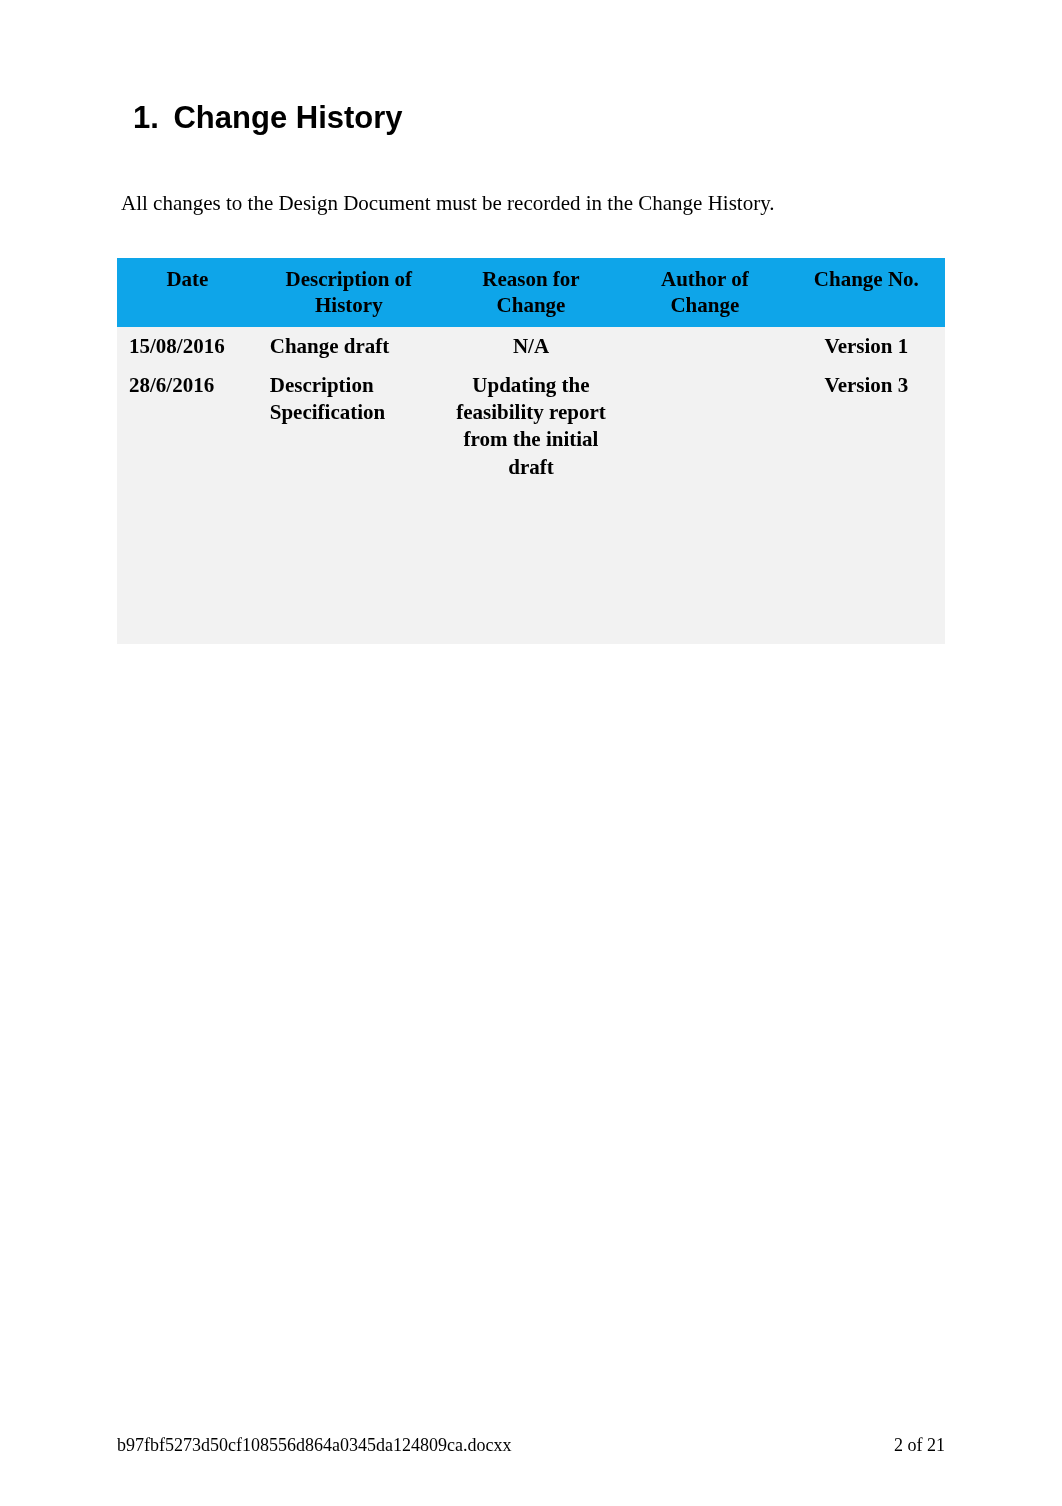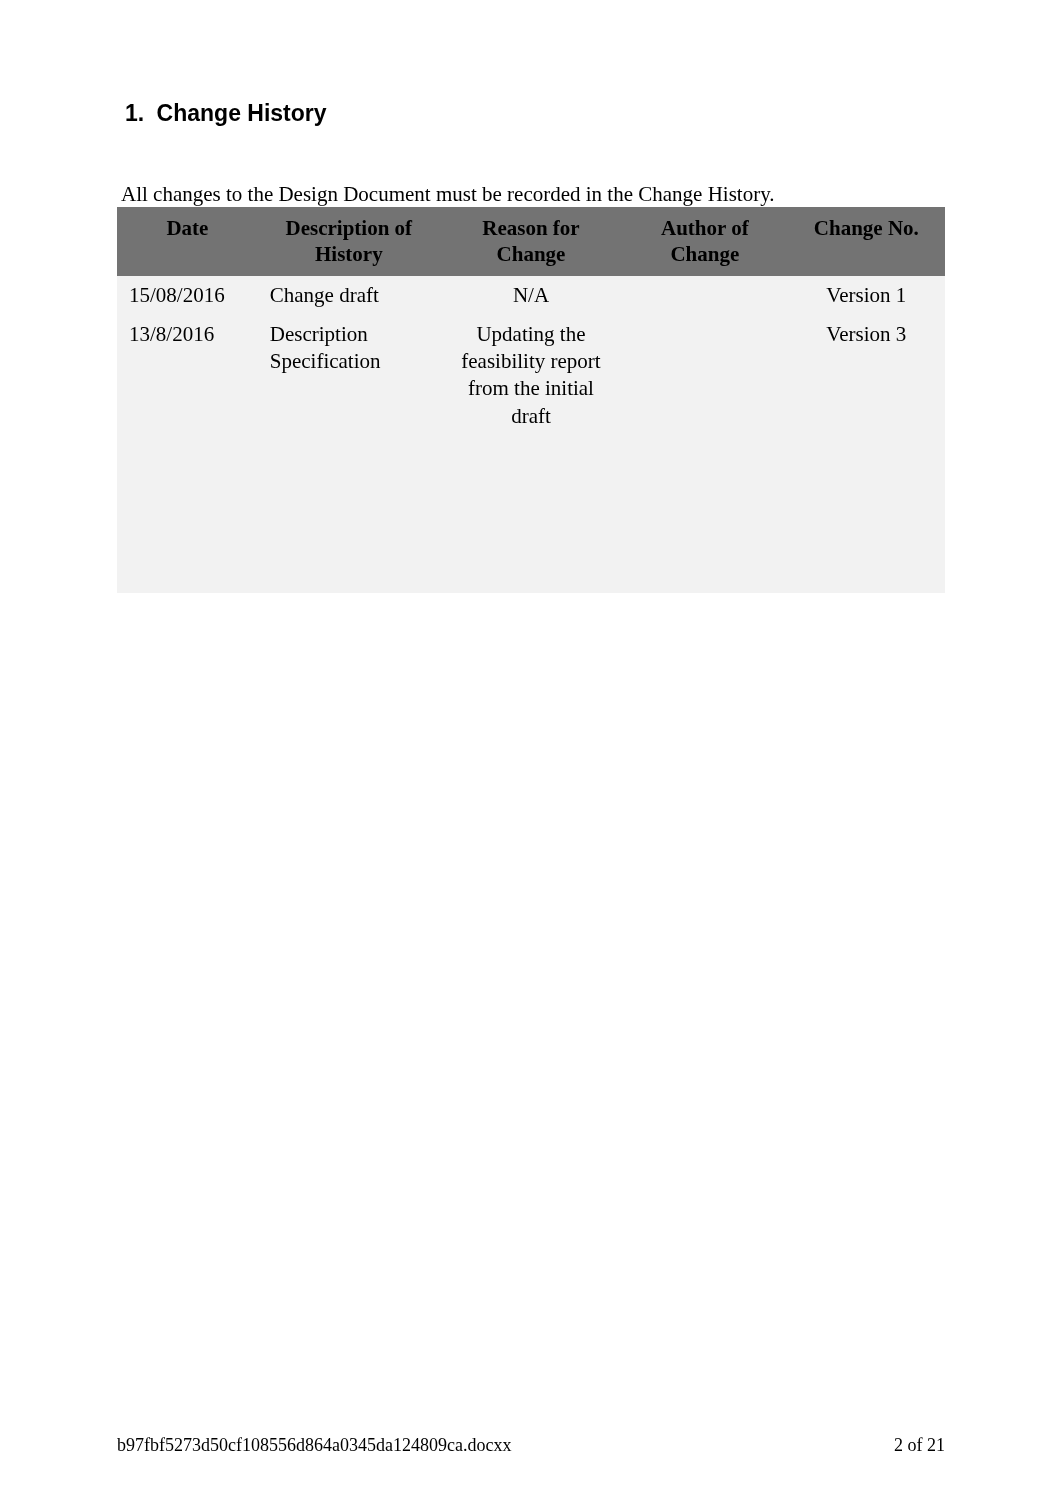--- a/index.html
+++ b/index.html
@@ -16,55 +16,57 @@
       color: #000000;
     }
     .page {
       padding: 100px 117px 60px 117px;
       width: 100%;
       height: 100%;
       position: relative;
     }
     .heading {
       font-family: Arial, Helvetica, sans-serif;
-      font-size: 23px;
+      font-size: 31px;
       font-weight: bold;
       margin-bottom: 55px;
-      margin-left: 8px;
+      margin-left: 16px;
     }
     .heading-num {
       margin-right: 6px;
     }
     .intro {
       font-size: 21px;
+      margin-bottom: 42px;
       margin-left: 4px;
     }
     table {
       width: 100%;
       border-collapse: collapse;
       font-size: 21px;
     }
     thead tr {
-      background: #737373;
+      background: #0ea5e9;
     }
     thead th {
       font-weight: bold;
       text-align: center;
       padding: 8px 6px 8px 6px;
       vertical-align: top;
       line-height: 1.25;
     }
     tbody tr {
       background: #f2f2f2;
     }
     tbody td {
       padding: 6px 6px;
       text-align: center;
       vertical-align: top;
       line-height: 1.3;
+      font-weight: bold;
     }
     tbody td.left {
       text-align: left;
       padding-left: 12px;
     }
     
     col.c1 { width: 17%; }
     col.c2 { width: 22%; }
     col.c3 { width: 22%; }
     col.c4 { width: 20%; }
@@ -113,21 +115,21 @@
     </thead>
     <tbody>
       <tr>
         <td class="left">15/08/2016</td>
         <td class="left">Change draft</td>
         <td>N/A</td>
         <td></td>
         <td>Version 1</td>
       </tr>
       <tr>
-        <td class="left">13/8/2016</td>
+        <td class="left">28/6/2016</td>
         <td class="left">Description Specification</td>
         <td>Updating the feasibility report from the initial draft</td>
         <td></td>
         <td>Version 3</td>
       </tr>
       <tr>
         <td class="left">&nbsp;</td>
         <td class="left"></td>
         <td></td>
         <td></td>

